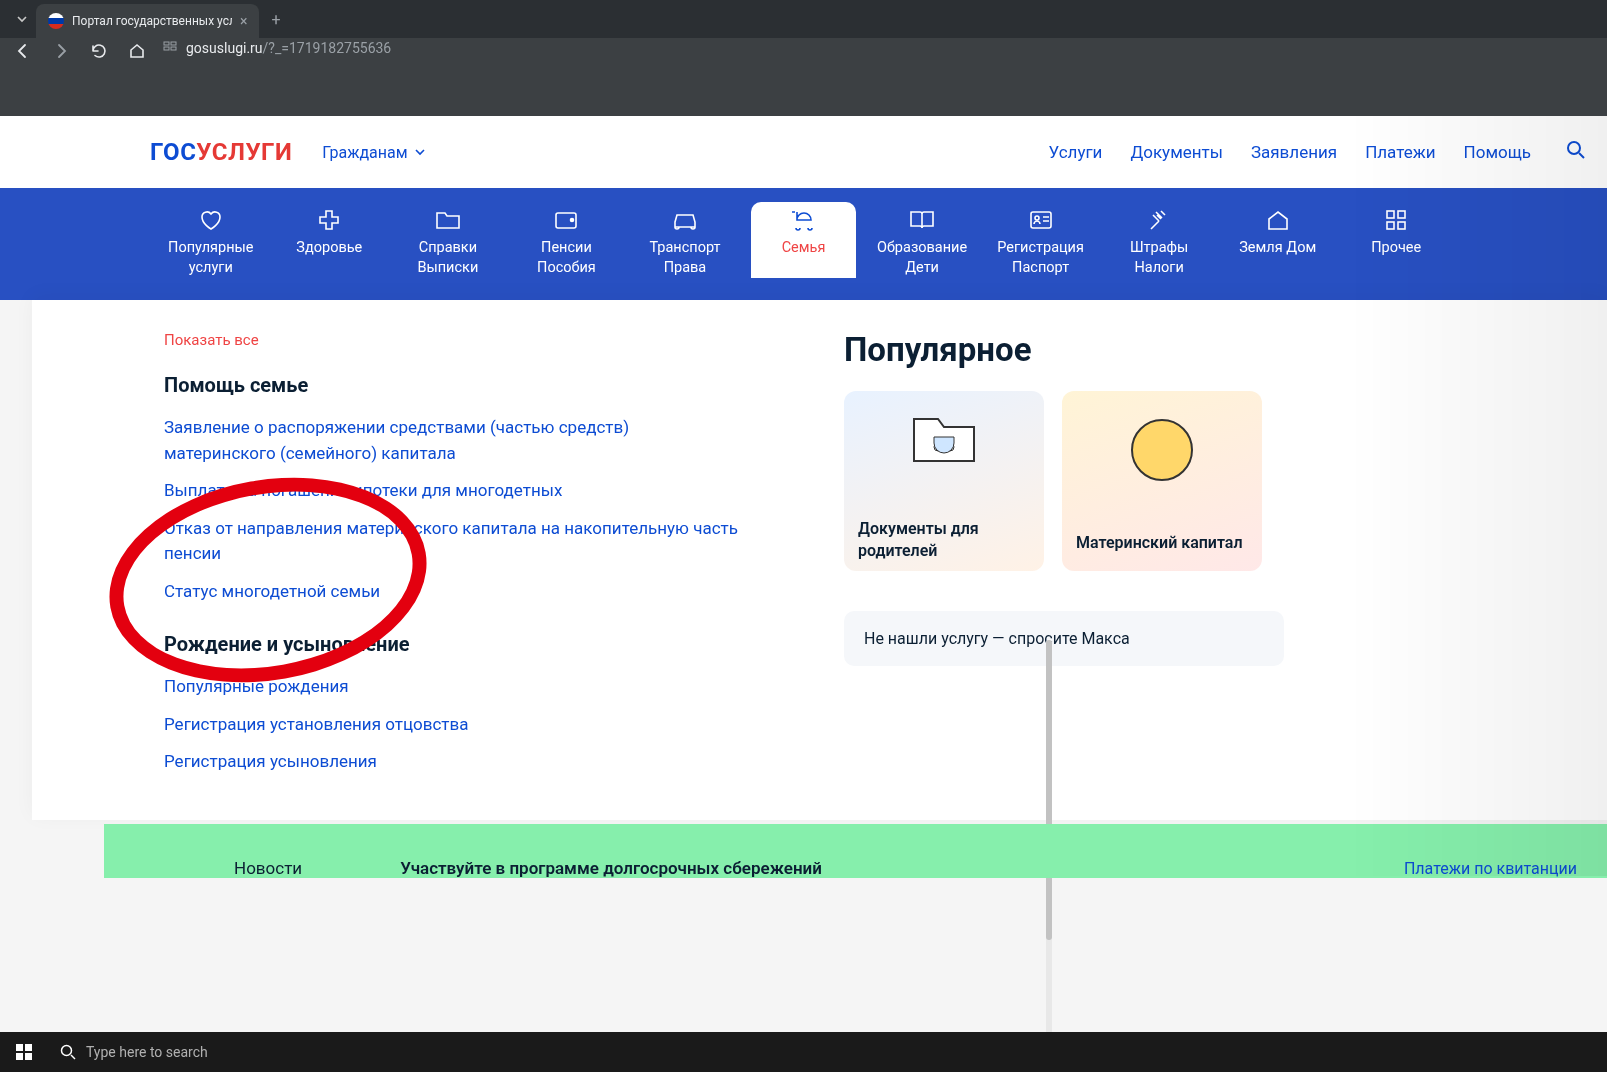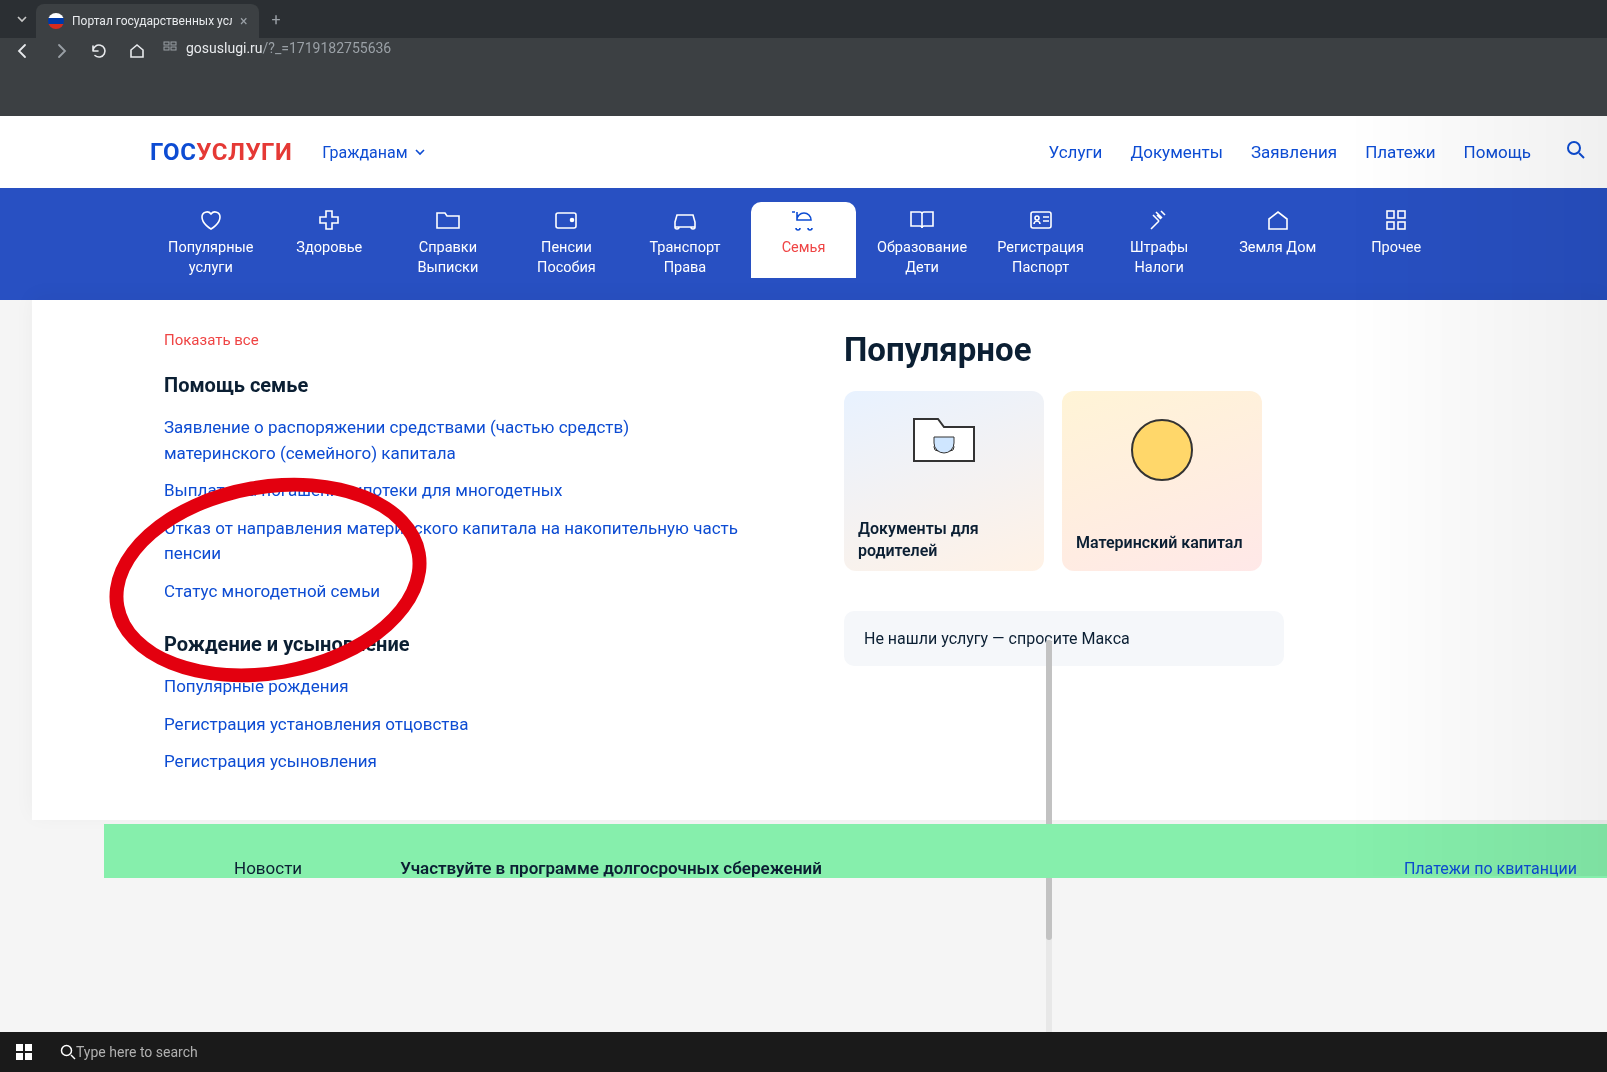--- a/index.html
+++ b/index.html
@@ -68,21 +68,21 @@
 
 
 .news-strip { position: absolute; top: 824px; left: 104px; right: 0; height: 54px; background: #86efac; display: flex; align-items: flex-end; padding-left: 130px; gap: 50px; }
 .news-label { color: #0b1f33; font-size: 17px; }
 .news-head { color: #0b1f33; font-size: 17px; font-weight: 600; margin-left: 48px; }
 .news-side { position: absolute; right: 30px; color: #0d4cd3; font-size: 16px; }
 
 
 .taskbar { position: absolute; bottom: 0; left: 0; right: 0; height: 40px; background: #1a1a1a; display: flex; align-items: center; }
 .start { width: 48px; display: flex; align-items: center; justify-content: center; color: #fff; }
-.search-bar { display: flex; align-items: center; padding: 0 12px; color: #b0b0b0; font-size: 14px; height: 100%; width: 340px; }
+.search-bar { display: flex; align-items: center; gap: 10px; padding: 0 12px; color: #b0b0b0; font-size: 14px; height: 100%; width: 340px; }
 
 
 .dp-scrollbar { position: absolute; right: 555px; top: 340px; width: 6px; height: 440px; background: #e8e8e8; border-radius: 3px; }
 .dp-scroll-thumb { width: 100%; height: 300px; background: #c2c2c2; border-radius: 3px; }
 
 
 .right-shadow { position: fixed; top: 116px; right: 0; width: 260px; height: 760px; pointer-events: none; background: linear-gradient(270deg, rgba(0,0,0,0.06), transparent); }
 </style>
 </head>
 <body>

